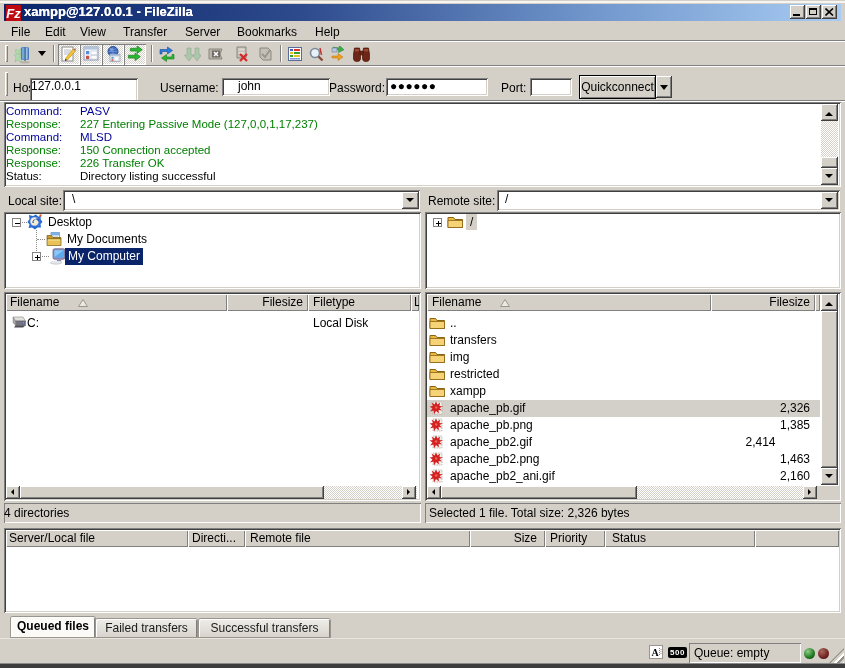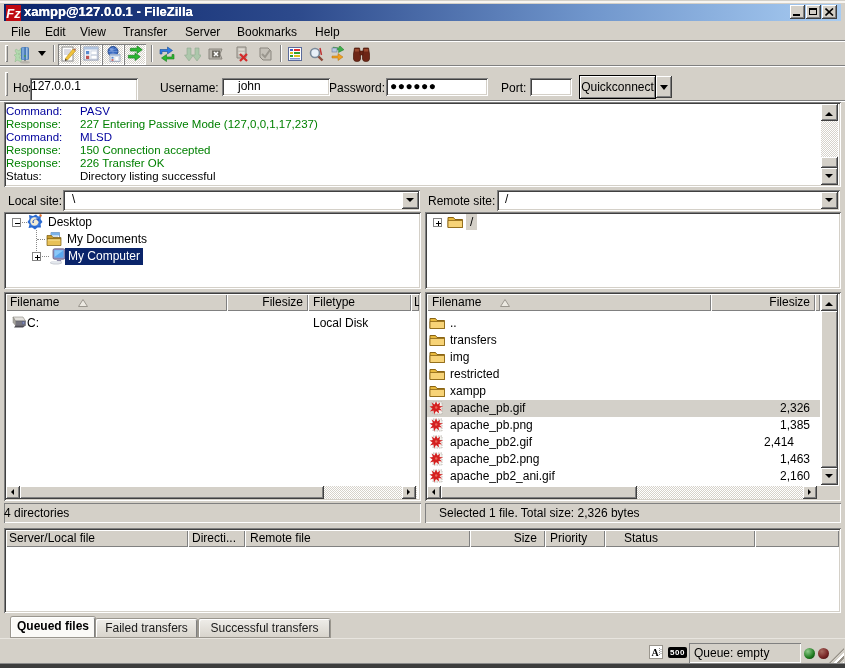--- a/index.html
+++ b/index.html
@@ -349,21 +349,21 @@
 <div class="a cell" style="left:711px;top:400px;width:99px;text-align:right">2,326</div>
 <svg class="a" style="left:429px;top:418px" width="15" height="14">
     <use href="#rfile"></use>
   </svg>
 <div class="a cell" style="left:450px;top:417px">apache_pb.png</div>
 <div class="a cell" style="left:711px;top:417px;width:99px;text-align:right">1,385</div>
 <svg class="a" style="left:429px;top:435px" width="15" height="14">
     <use href="#rfile"></use>
   </svg>
 <div class="a cell" style="left:450px;top:434px">apache_pb2.gif</div>
-<div class="a cell" style="left:695px;top:434px;width:99px;text-align:right">2,414</div>
+<div class="a cell" style="left:711px;top:434px;width:99px;text-align:center">2,414</div>
 <svg class="a" style="left:429px;top:452px" width="15" height="14">
     <use href="#rfile"></use>
   </svg>
 <div class="a cell" style="left:450px;top:451px">apache_pb2.png</div>
 <div class="a cell" style="left:711px;top:451px;width:99px;text-align:right">1,463</div>
 <svg class="a" style="left:429px;top:469px" width="15" height="14">
     <use href="#rfile"></use>
   </svg>
 <div class="a cell" style="left:450px;top:468px">apache_pb2_ani.gif</div>
 <div class="a cell" style="left:711px;top:468px;width:99px;text-align:right">2,160</div>
@@ -380,29 +380,29 @@
 <div class="a sb-btn" style="left:427px;top:486px;width:14px;height:13px">
     <div class="tri-l" style="border-width:3.5px;left:2px;top:3px"></div>
   </div>
 <div class="a thumb" style="left:441px;top:486px;width:196px;height:13px"></div>
 <div class="a sb-btn" style="left:803px;top:486px;width:14px;height:13px">
     <div class="tri-r" style="border-width:3.5px;left:5px;top:3px"></div>
   </div>
 <div class="a" style="left:817px;top:486px;width:22px;height:13px;background:#d4d0c8"></div>
 
 <div class="a sunk1" style="left:4px;top:503px;width:417px;height:20px;line-height:20px;padding-left:0">4 directories</div>
-<div class="a sunk1" style="left:425px;top:503px;width:416px;height:20px;line-height:20px;padding-left:14px">Selected 1 file. Total size: 2,326 bytes</div>
+<div class="a sunk1" style="left:425px;top:503px;width:416px;height:20px;line-height:20px;padding-left:4px">Selected 1 file. Total size: 2,326 bytes</div>
 
 <div class="a sunk2 white" style="left:4px;top:528px;width:837px;height:85px"></div>
 <div class="a hdr cell" style="left:6px;top:530px;width:182px;height:17px;padding-left:3px">Server/Local file</div>
 <div class="a hdr cell" style="left:188px;top:530px;width:57px;height:17px;padding-left:4px">Directi...</div>
 <div class="a hdr cell" style="left:245px;top:530px;width:225px;height:17px;padding-left:5px">Remote file</div>
 <div class="a hdr cell" style="left:470px;top:530px;width:75px;height:17px;text-align:right;padding-right:8px">Size</div>
 <div class="a hdr cell" style="left:545px;top:530px;width:60px;height:17px;padding-left:5px">Priority</div>
-<div class="a hdr cell" style="left:605px;top:530px;width:150px;height:17px;padding-left:19px">Status</div>
+<div class="a hdr cell" style="left:605px;top:530px;width:150px;height:17px;padding-left:7px">Status</div>
 <div class="a hdr cell" style="left:755px;top:530px;width:84px;height:17px"></div>
 
 <div class="a" style="left:11px;top:617px;width:84px;height:20px;background:#fbfaf7;box-shadow:inset 1px 1px 0 #fff,inset -1px 0 0 #808080,0 0 0 1px #9a968e;border-radius:2px 2px 0 0;text-align:center;line-height:19px;font-weight:bold">Queued files</div>
 <div class="a" style="left:96px;top:619px;width:101px;height:18px;background:linear-gradient(#efede9,#d8d4cc);box-shadow:inset 1px 1px 0 #fff,inset -1px 0 0 #808080,0 0 0 1px #9a968e;border-radius:2px 2px 0 0;text-align:center;line-height:18px;color:#1a1a1a">Failed transfers</div>
 <div class="a" style="left:199px;top:619px;width:131px;height:18px;background:linear-gradient(#efede9,#d8d4cc);box-shadow:inset 1px 1px 0 #fff,inset -1px 0 0 #808080,0 0 0 1px #9a968e;border-radius:2px 2px 0 0;text-align:center;line-height:18px;color:#1a1a1a">Successful transfers</div>
 
 <div class="a" style="left:649px;top:645px;width:14px;height:14px;background:#fff;border:1px solid #9a968e">
   <svg width="12" height="12">
       <text x="5" y="10" font-size="10" font-weight="bold" font-family="Liberation Serif,serif" text-anchor="middle" fill="#000">A</text>
       <path d="M9.5 2v8M11 3v6" stroke="#888" stroke-width="1" stroke-dasharray="1 1"></path>

